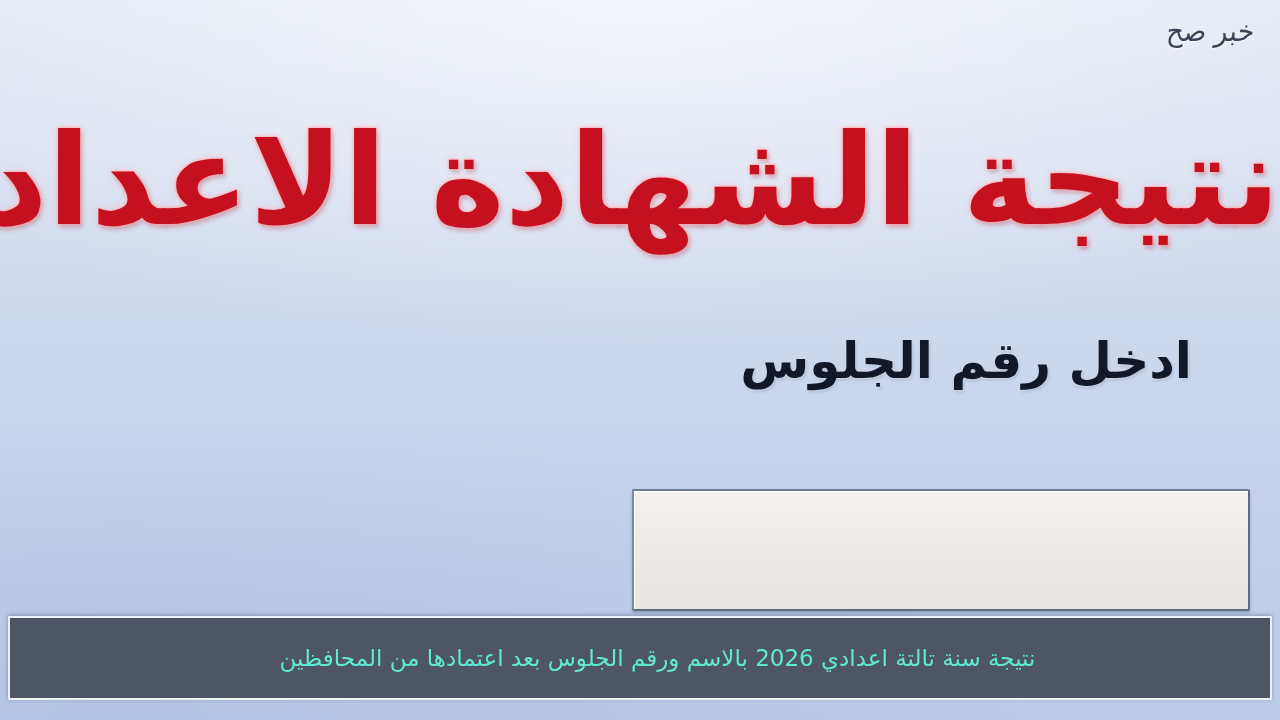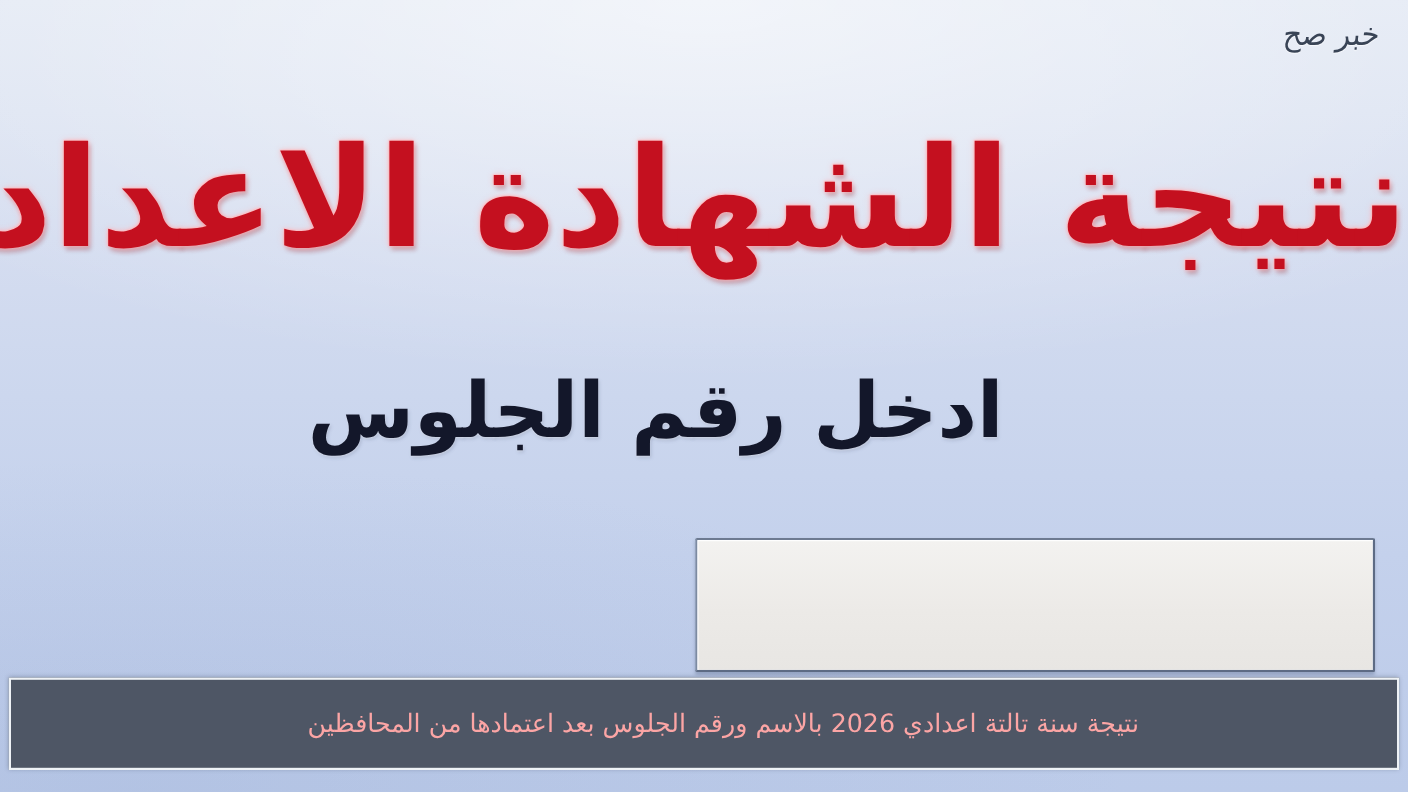--- a/index.html
+++ b/index.html
@@ -77,23 +77,22 @@
       2px 3px 4px rgba(120,10,20,0.30),
       -1px -1px 0 rgba(255,205,210,0.55);
   }
 
   
   #prompt {
     position: absolute;
     top: 332px;
     left: 0;
     width: 1192px;
-    text-align: center;
-    font-family: "DejaVu Sans", "Liberation Sans", sans-serif;
-    font-size: 70px;
+    font-family: "DejaVu Sans", "Liberation Sans", sans-serif;
+    font-size: 50px;
     font-weight: 700;
     color: #13172a;
     white-space: nowrap;
     letter-spacing: -1px;
     text-shadow: 0 1px 2px rgba(255,255,255,0.45), 1px 2px 3px rgba(70,85,120,0.25);
   }
 
   
   #form-row {
     position: absolute;
@@ -166,21 +165,21 @@
     display: flex;
     align-items: center;
     justify-content: center;
     box-shadow: 0 -1px 4px rgba(40,50,70,0.35);
   }
 
   #caption-text {
     font-family: "DejaVu Sans", "Liberation Sans", sans-serif;
     font-size: 23px;
     font-weight: 400;
-    color: #fca5a5;
+    color: #5eead4;
     white-space: nowrap;
     letter-spacing: 0px;
     direction: rtl;
     text-align: center;
     margin-left: 35px;
   }
 </style>
 </head>
 <body>
 

